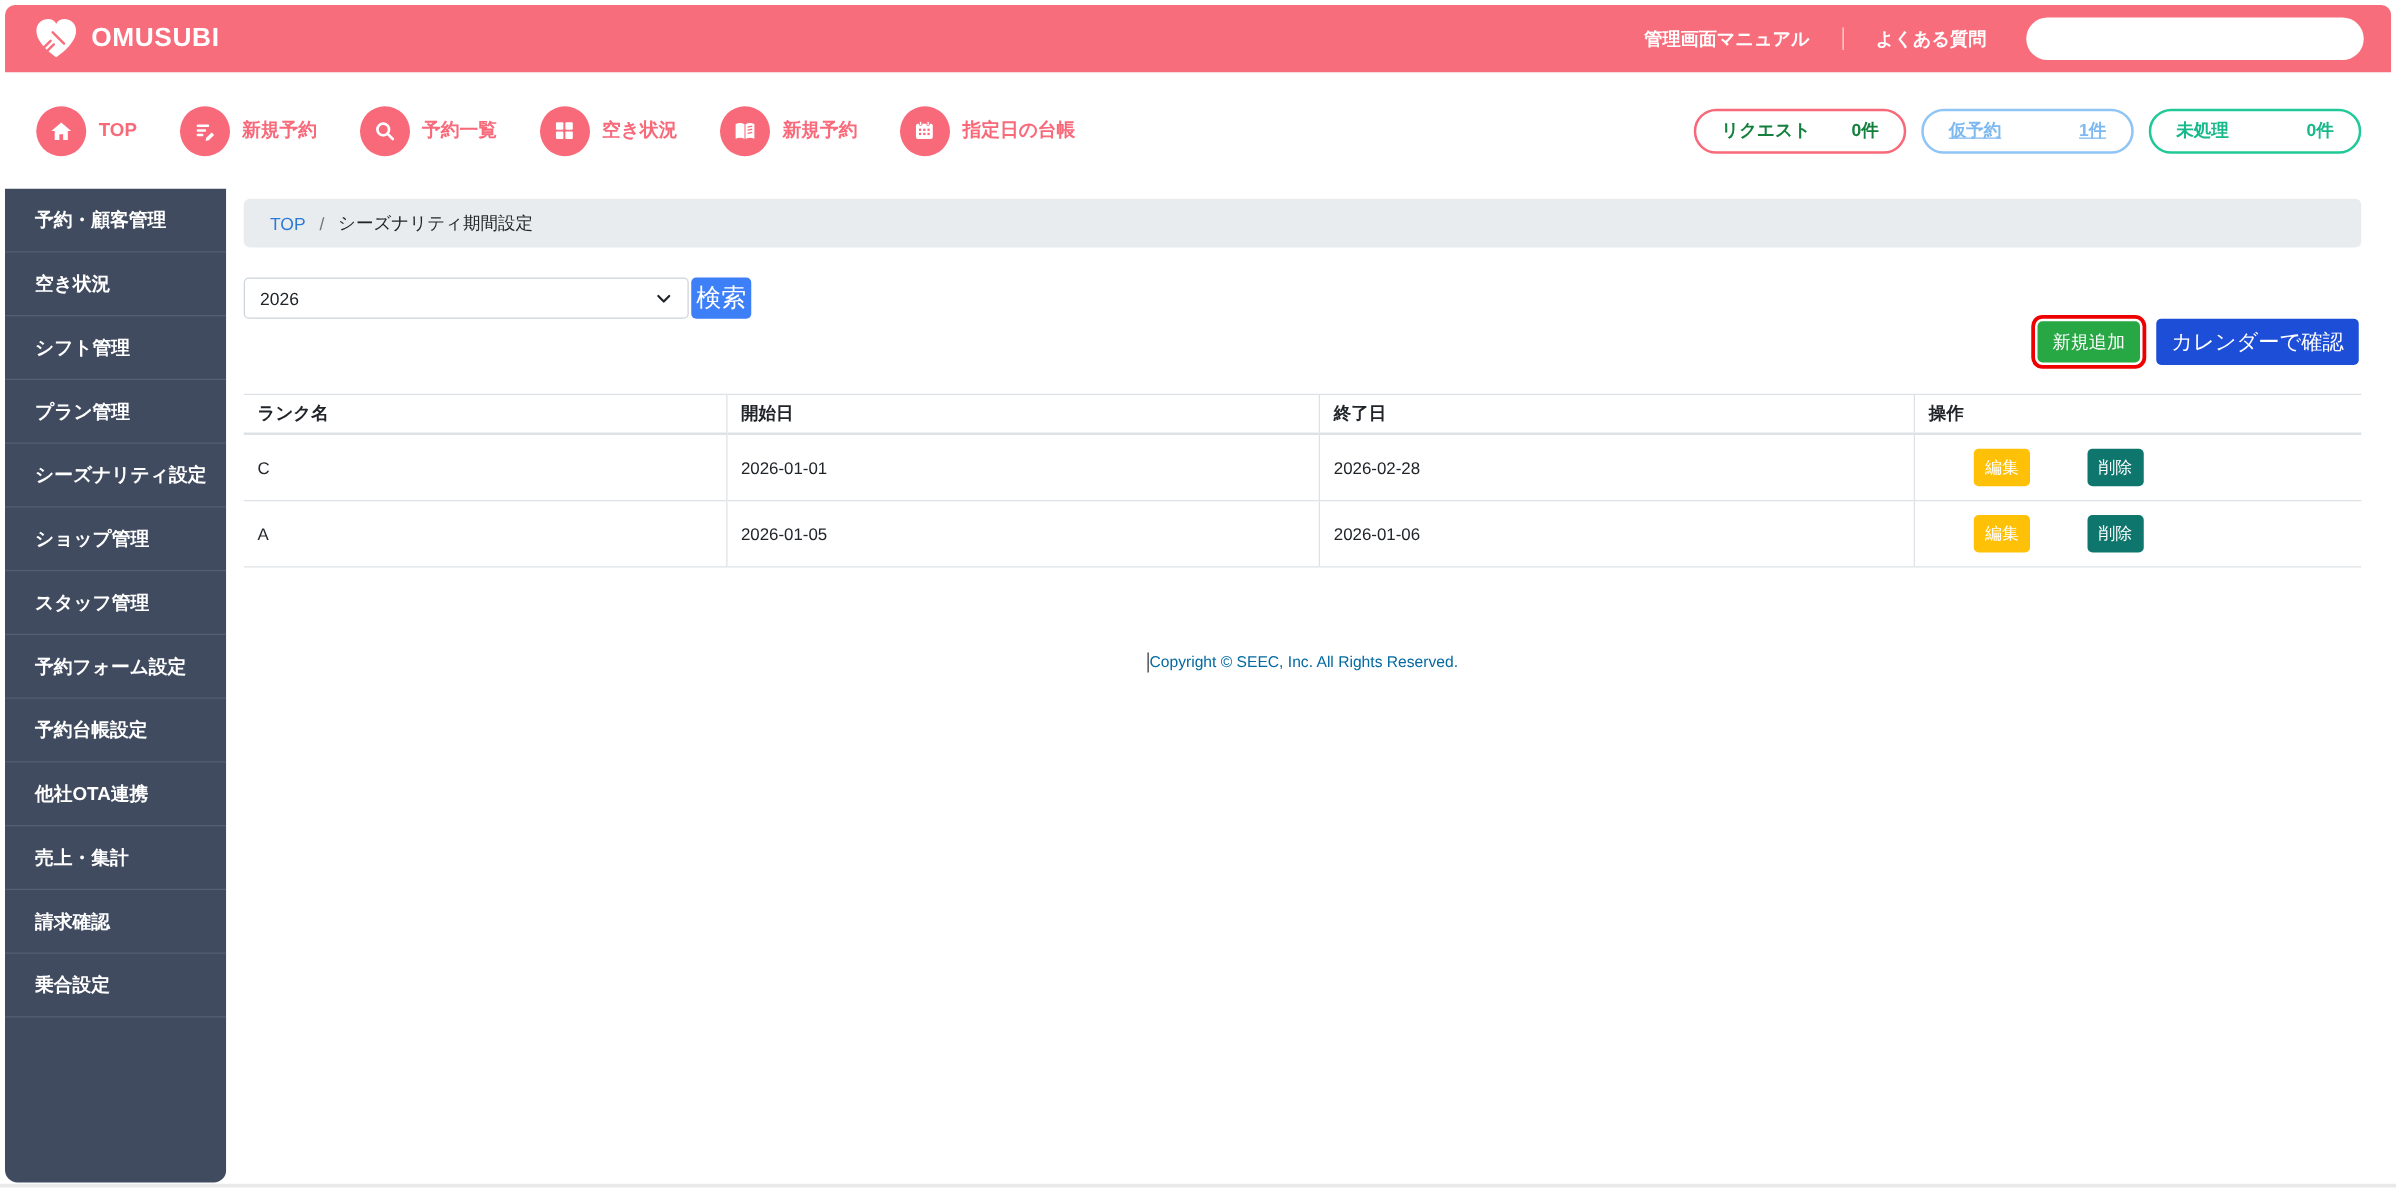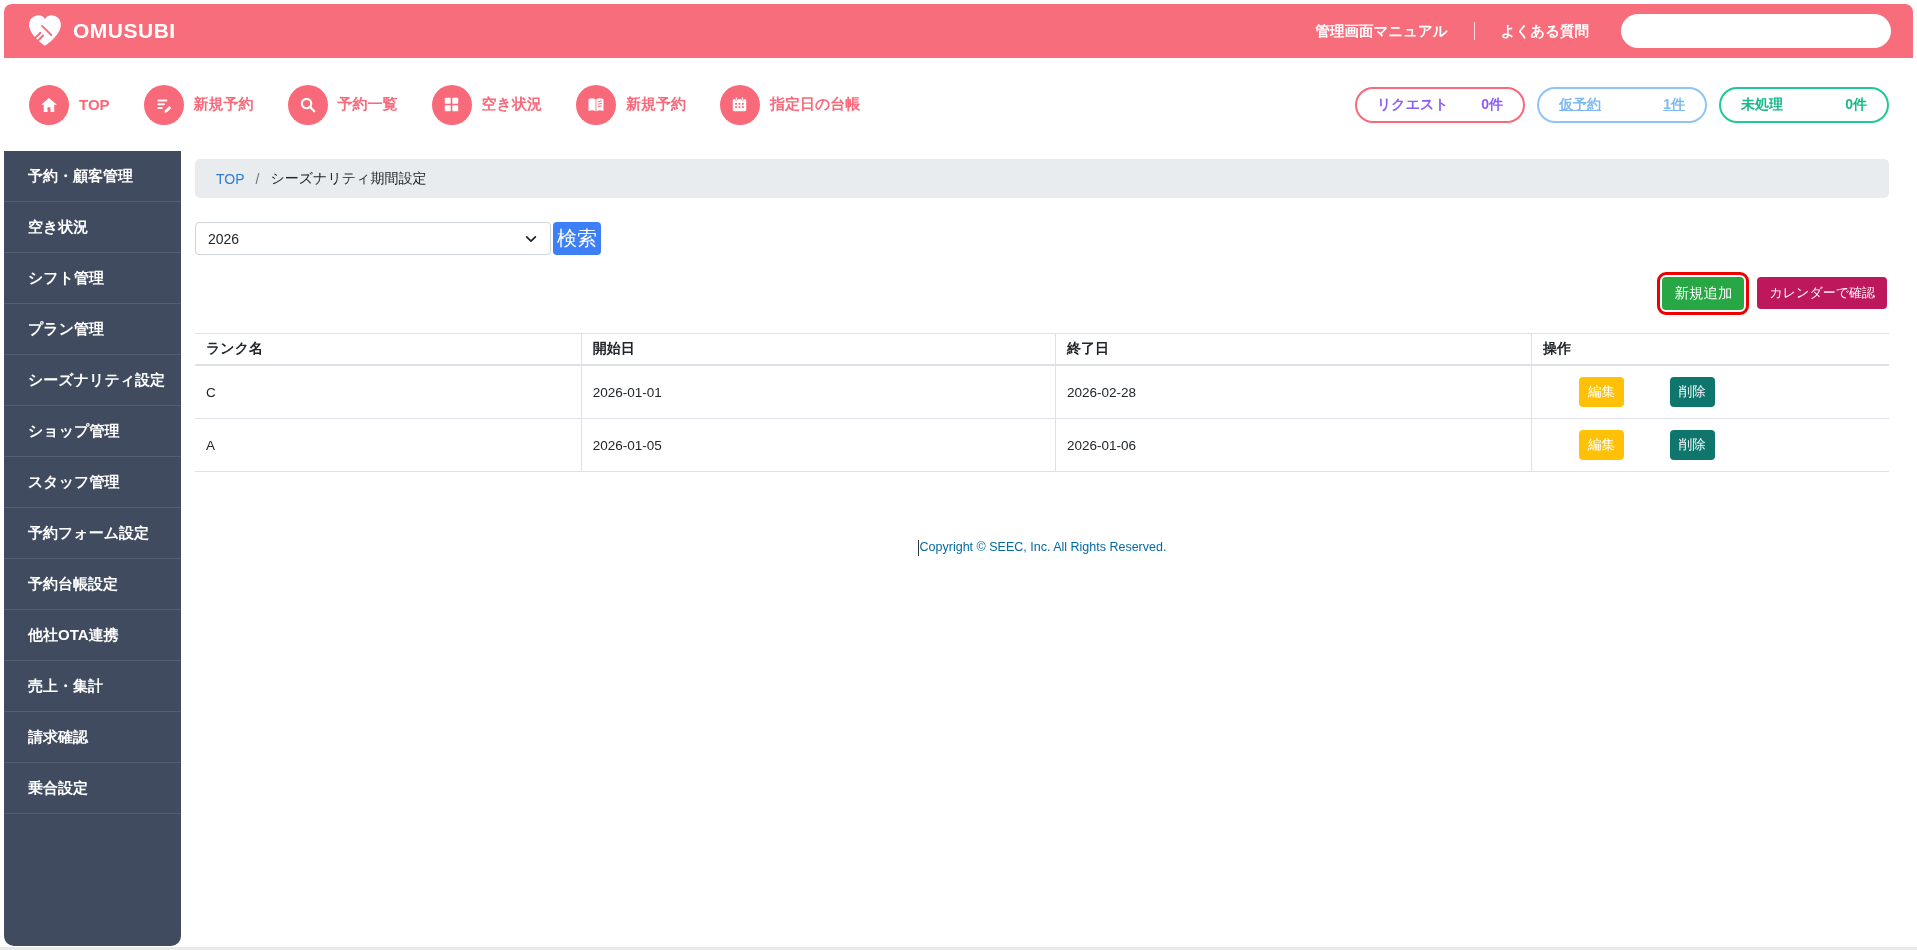--- a/index.html
+++ b/index.html
@@ -16,42 +16,42 @@
   .header-sep { width:1px; height:18px; background:rgba(255,255,255,.75); margin:0 26px; }
   .header-search { width:270px; height:34px; border:none; border-radius:17px; background:#fff; margin-left:32px; outline:none; padding:0 16px; font-size:14px; }
 
   
   .navbar { position:absolute; left:0; top:54px; right:0; height:93px; background:#fff; display:flex; align-items:center; padding-left:25px; }
   .nav-item { display:flex; align-items:center; gap:10px; margin-right:34px; cursor:pointer; }
   .nav-circle { width:40px; height:40px; border-radius:50%; background:#f8697a; display:flex; align-items:center; justify-content:center; flex:0 0 auto; }
   .nav-label { color:#f8697a; font-size:15px; font-weight:bold; white-space:nowrap; }
   .nav-badges { margin-left:auto; display:flex; gap:12px; padding-right:24px; }
   .badge-pill { min-width:170px; height:36px; border-radius:18px; border:2px solid; display:flex; align-items:center; justify-content:space-between; padding:0 20px; font-size:14px; font-weight:bold; background:#fff; cursor:pointer; }
-  .badge-request  { border-color:#f8697a; color:#8b5cf6; }
+  .badge-request  { border-color:#f8697a; color:#15803d; }
   .badge-provisional { border-color:#8ec5f5; color:#7db9f0;text-decoration:underline; }
   .badge-pending  { border-color:#20c997; color:#17b98a; }
 
   
   .sidebar { position:absolute; left:0; top:147px; width:177px; height:795px; background:#404b5f; border-radius:0 0 10px 10px; }
   .side-item { height:51px; display:flex; align-items:center; padding-left:24px; color:#fff; font-size:15px; font-weight:bold; border-bottom:1px solid #545f73; cursor:pointer; white-space:nowrap; }
 
   
   .main { position:absolute; left:177px; top:147px; right:0; bottom:0; background:#fff; padding:0 24px 0 14px; }
   .breadcrumb-bar { margin-top:8px; height:39px; background:#e9ecef; border-radius:5px; display:flex; align-items:center; padding:0 21px; font-size:14px; }
   .crumb-link { color:#2b7bd6; cursor:pointer; }
   .crumb-sep { color:#6c757d; margin:0 11px; }
   .crumb-current { color:#212529; }
 
   .filter-row { margin-top:24px; display:flex; align-items:center; }
   .year-select { width:356px; height:33px; background:#fff; border:1px solid #ced4da; border-radius:4px; display:flex; align-items:center; justify-content:space-between; padding:0 12px; font-size:14px; color:#212529; cursor:pointer; }
   .search-btn { height:33px; padding:0 4px; margin-left:2px; background:#3d7ff7; color:#fff; border:none; border-radius:4px; font-size:20px; cursor:pointer; }
 
-  .actions-row { margin-top:22px; display:flex; justify-content:flex-end; align-items:flex-start; gap:9px; padding-right:2px; }
+  .actions-row { display:flex; justify-content:flex-end; align-items:center; gap:9px; padding-right:2px; }
   .add-btn { background:#28a745; color:#fff; border:none; border-radius:4px; padding:7px 12px; font-size:14.5px; cursor:pointer; outline:3px solid #ee0000; outline-offset:2px; margin-right:4px; }
-  .calendar-btn { background:#be185d; color:#fff; border:none; border-radius:4px; padding:7px 12px; font-size:13px; cursor:pointer; }
+  .calendar-btn { background:#1d4ed8; color:#fff; border:none; border-radius:4px; padding:7px 12px; font-size:17px; cursor:pointer; }
 
   table.season-table { margin-top:23px; width:100%; border-collapse:collapse; }
   .season-table th { text-align:left; font-size:14px; font-weight:bold; color:#212529; padding:6px 11px; border-top:1px solid #dee2e6; border-bottom:2px solid #dee2e6; }
   .season-table td { font-size:13.5px; color:#212529; padding:11px 11px; border-bottom:1px solid #dee2e6; }
   .season-table th + th, .season-table td + td { border-left:1px solid #dee2e6; }
   .col-rank { width:22.8%; } .col-start { width:28%;margin-top:21px; } .col-end { width:28.1%; } .col-ops { width:21.1%; }
   .cell-btn { display:inline-block; border:none; border-radius:4px; color:#fff; font-size:13.5px; padding:6px 9px; cursor:pointer;margin-left:36px; }
   .edit-btn { background:#ffc107; margin-right:6px; }
   .delete-btn { background:#0f766e; }
 

